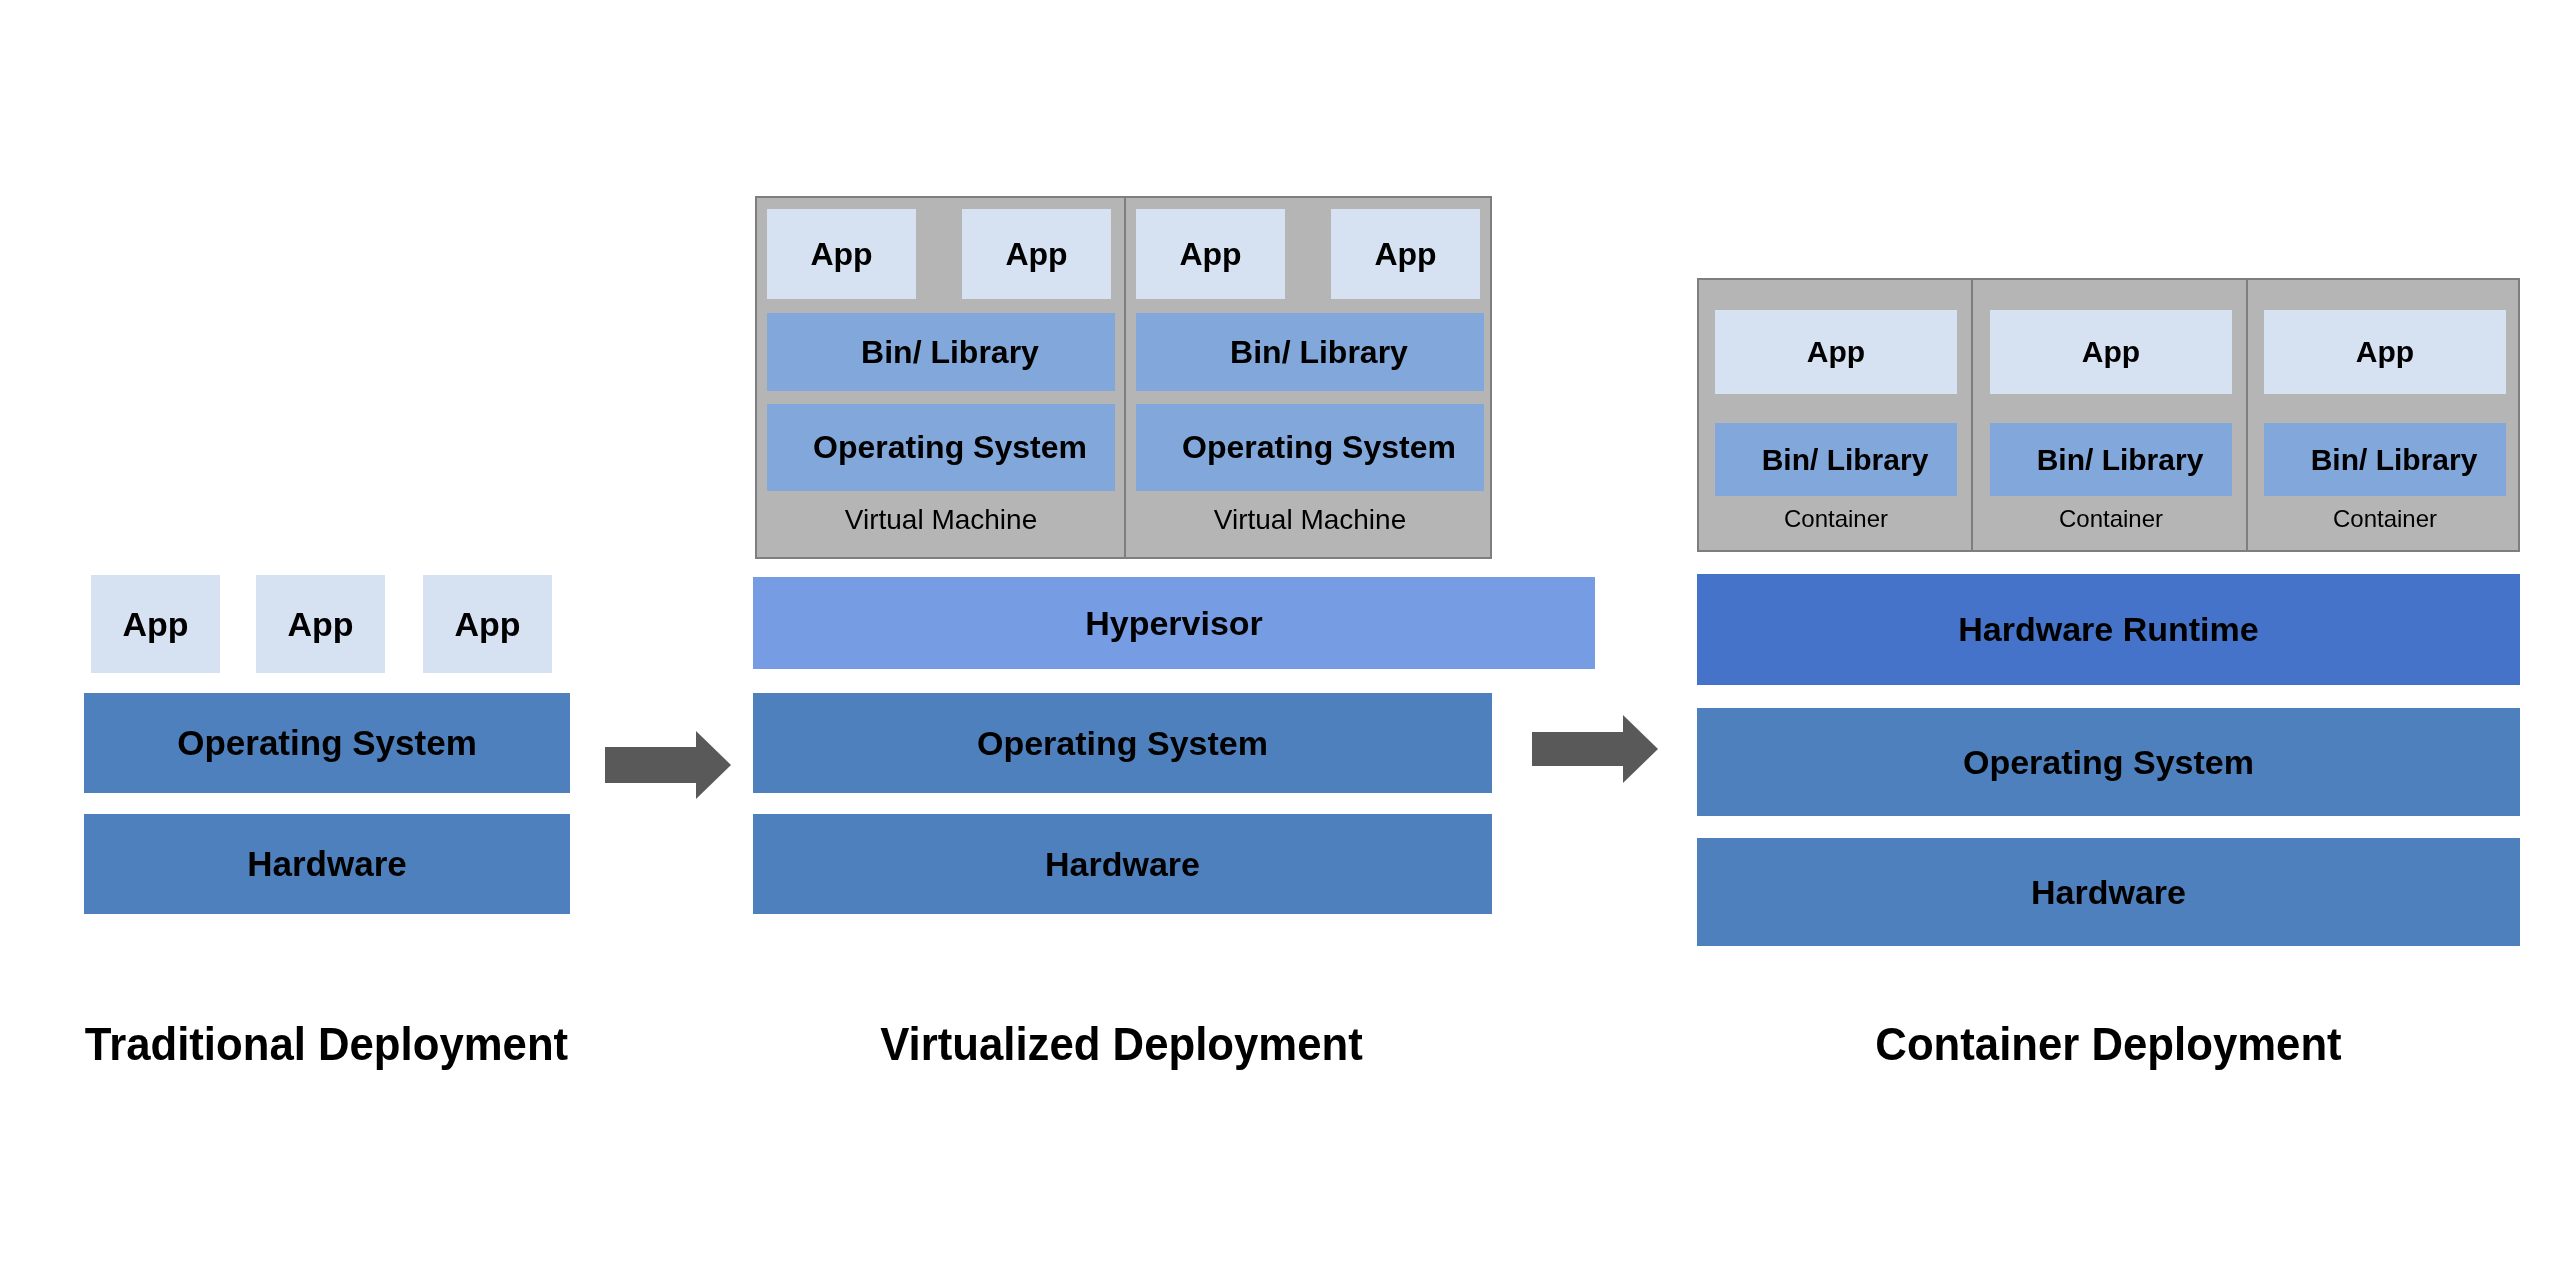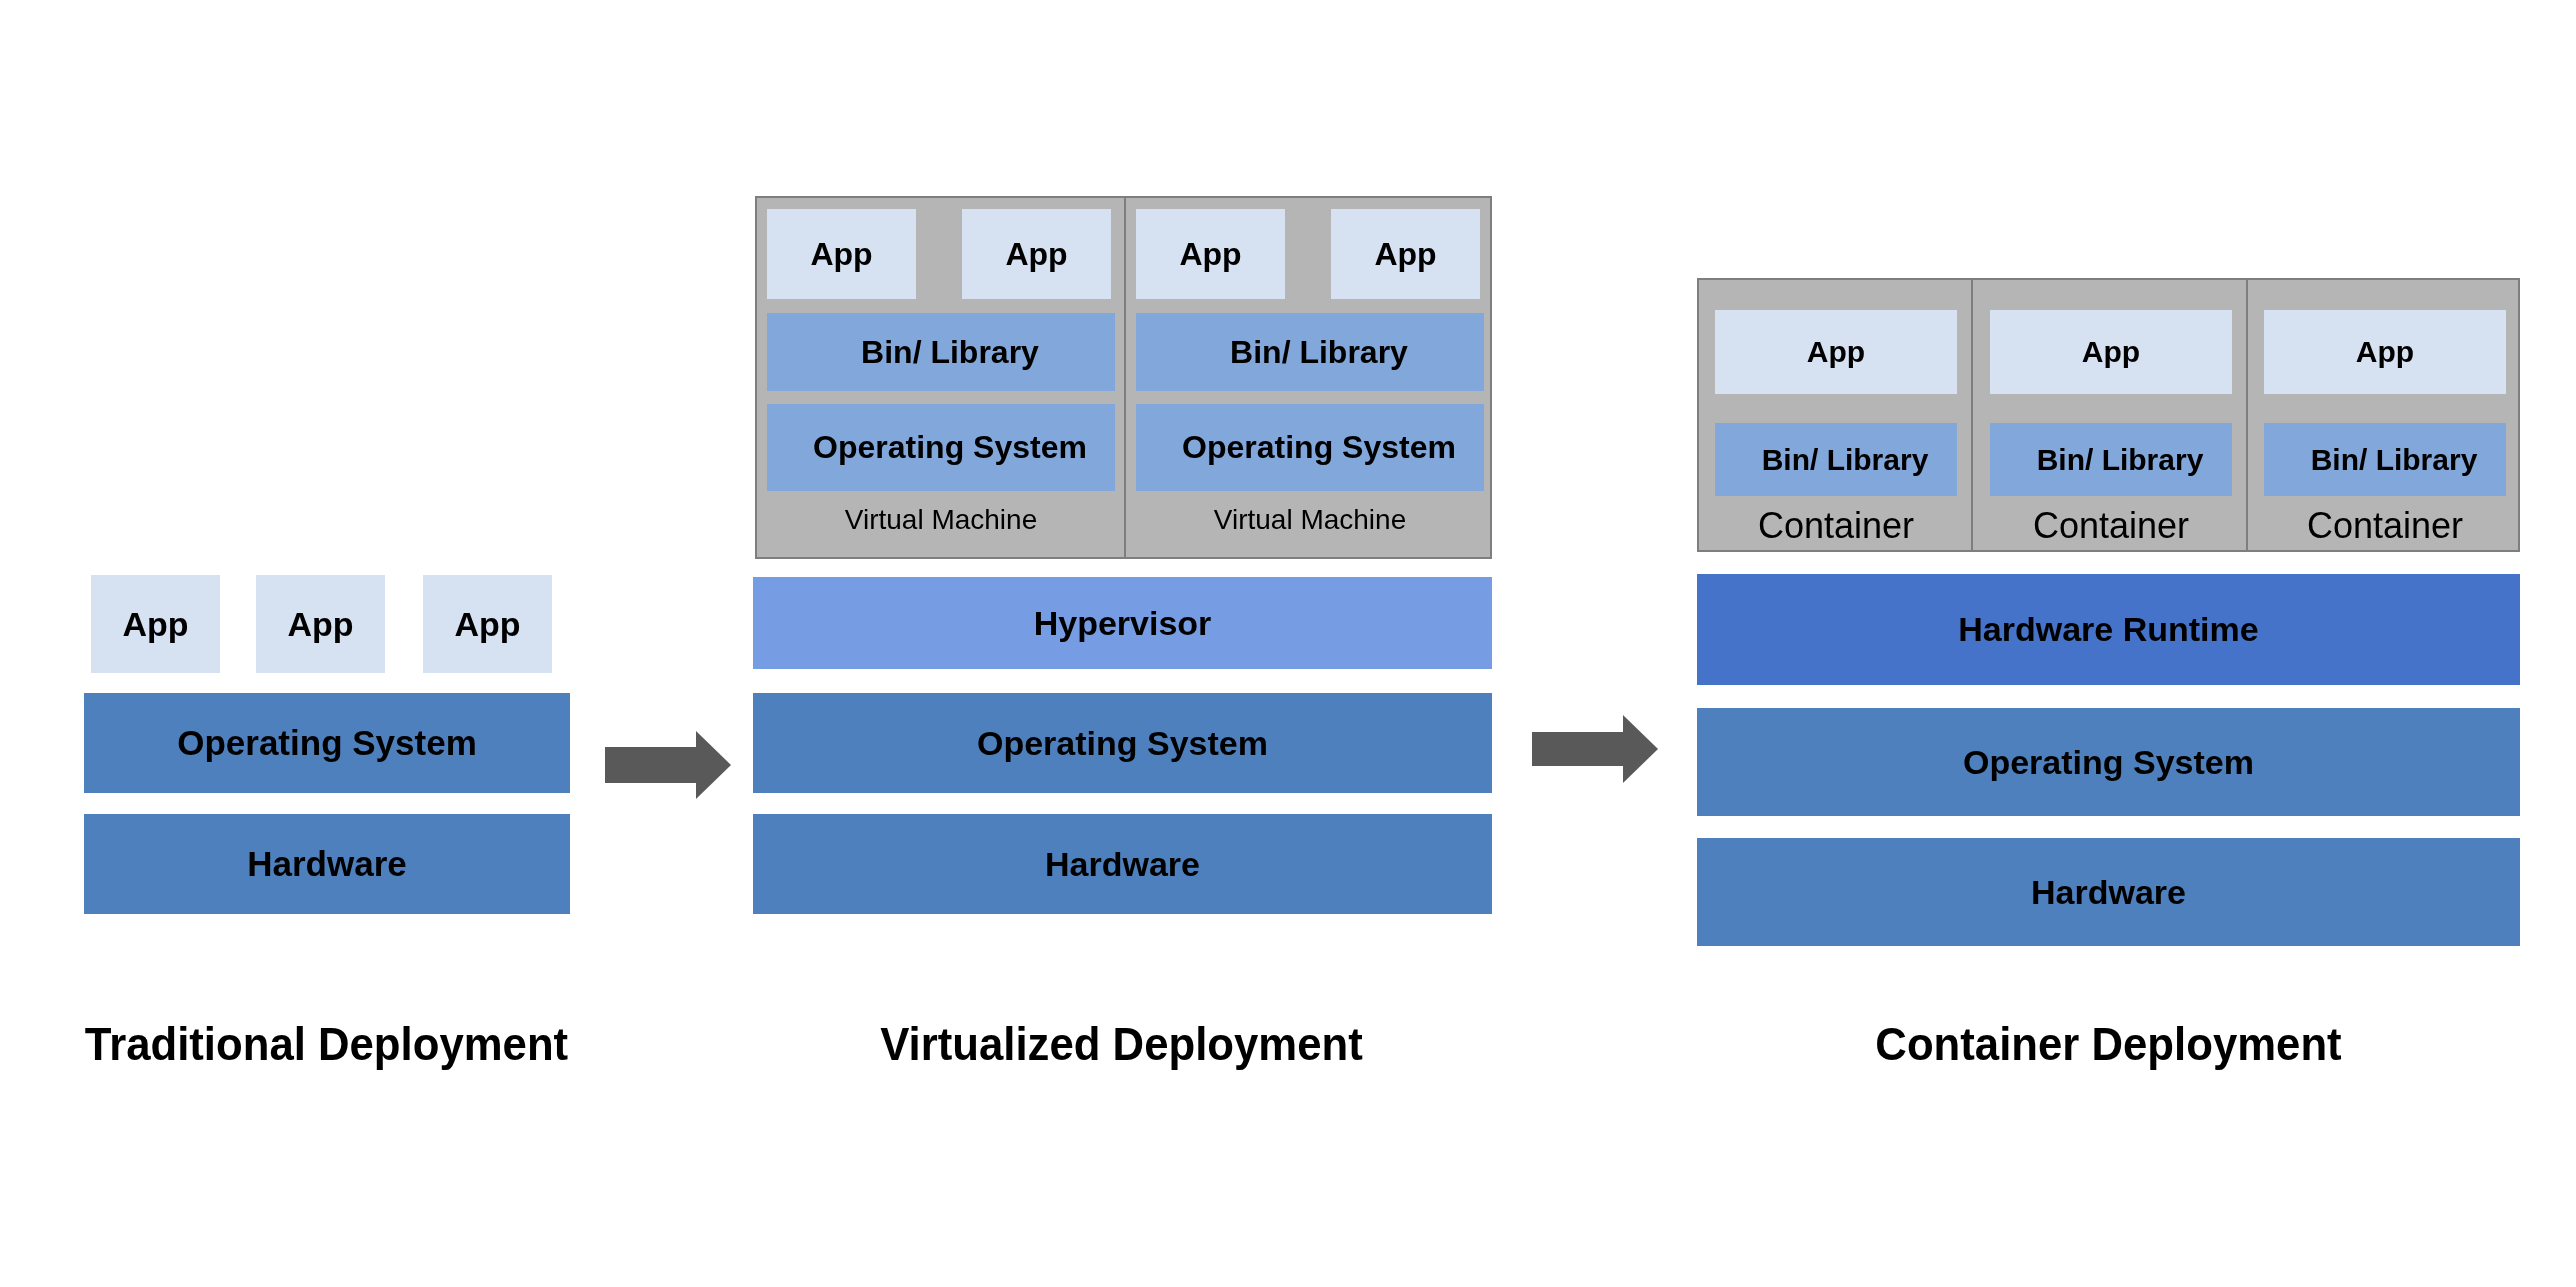--- a/index.html
+++ b/index.html
@@ -61,21 +61,21 @@
     position:absolute;width:0;height:0;
     border-style:solid;border-color:transparent;
     border-right:none;
     border-left-color:var(--arrow_gray,#595959);
   }
   .f50{font-size:34px;}
   .f52{font-size:35px;}
   .f48{font-size:32px;}
   .f44{font-size:30px;}
   .f42{font-size:28px;}
-  .f40{font-size:36px;}
+  .f40{font-size:24px;}
 </style>
 </head>
 <body>
 
 <div class="canvas">
 
   <div>
     <div class="box app-light f50" style="left:91px;top:575px;width:129px;height:98px;">App</div>
     <div class="box app-light f50" style="left:256px;top:575px;width:129px;height:98px;">App</div>
     <div class="box app-light f50" style="left:423px;top:575px;width:129px;height:98px;">App</div>
@@ -102,21 +102,21 @@
       <div class="box inner-blue f48" style="left:10px;top:206px;width:348px;height:87px;">Operating System</div>
       <div class="panel-label f42" style="left:10px;top:306px;width:348px;">Virtual Machine</div>
 
       <div class="box app-light f48" style="left:379px;top:11.4px;width:149px;height:90px;">App</div>
       <div class="box app-light f48" style="left:574px;top:11.4px;width:149px;height:90px;">App</div>
       <div class="box inner-blue f48" style="left:379px;top:115px;width:348px;height:78px;">Bin/ Library</div>
       <div class="box inner-blue f48" style="left:379px;top:206px;width:348px;height:87px;">Operating System</div>
       <div class="panel-label f42" style="left:379px;top:306px;width:348px;">Virtual Machine</div>
     </div>
 
-    <div class="box hyp-blue f50" style="left:753px;top:577px;width:739px;height:92px;">Hypervisor</div>
+    <div class="box hyp-blue f50" style="left:753px;top:577px;width:842px;height:92px;">Hypervisor</div>
     <div class="box row-blue f50" style="left:753px;top:693px;width:739px;height:100px;">Operating System</div>
     <div class="box row-blue f50" style="left:753px;top:814px;width:739px;height:100px;">Hardware</div>
 
     <div class="section-title" style="left:819px;top:1010px;">Virtualized Deployment</div>
   </div>
 
   <div>
     <div class="arrow-shaft" style="left:1532px;top:732px;width:92px;height:34px;"></div>
     <div class="arrow-head" style="left:1623px;top:715px;border-left-width:35px;border-top-width:34px;border-bottom-width:34px;"></div>
   </div>

